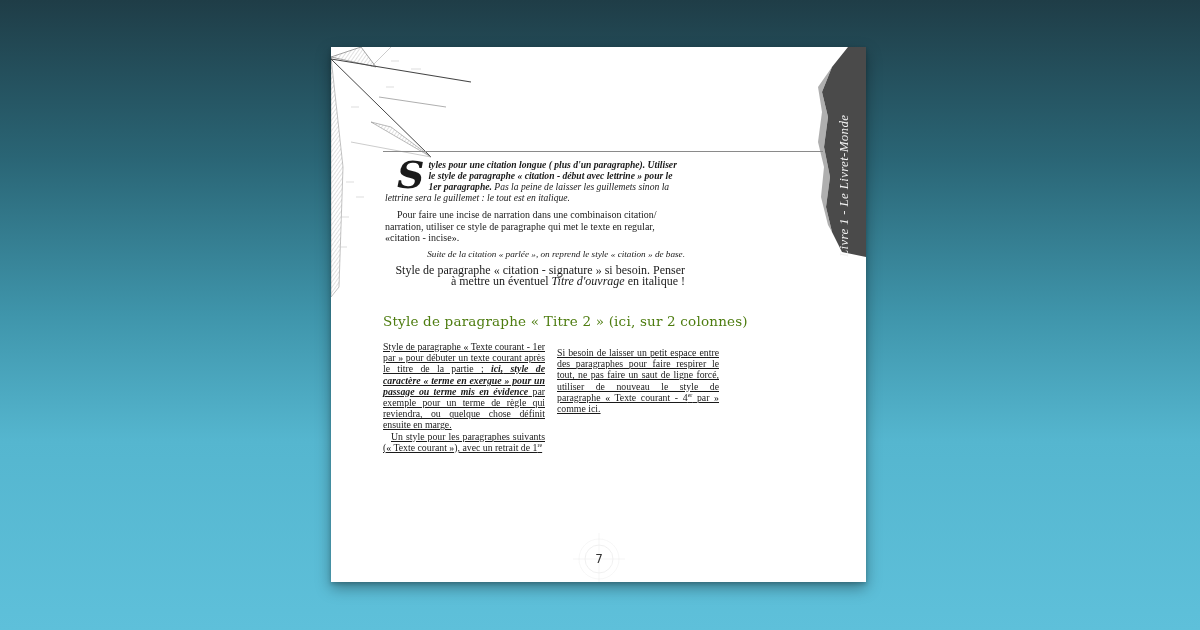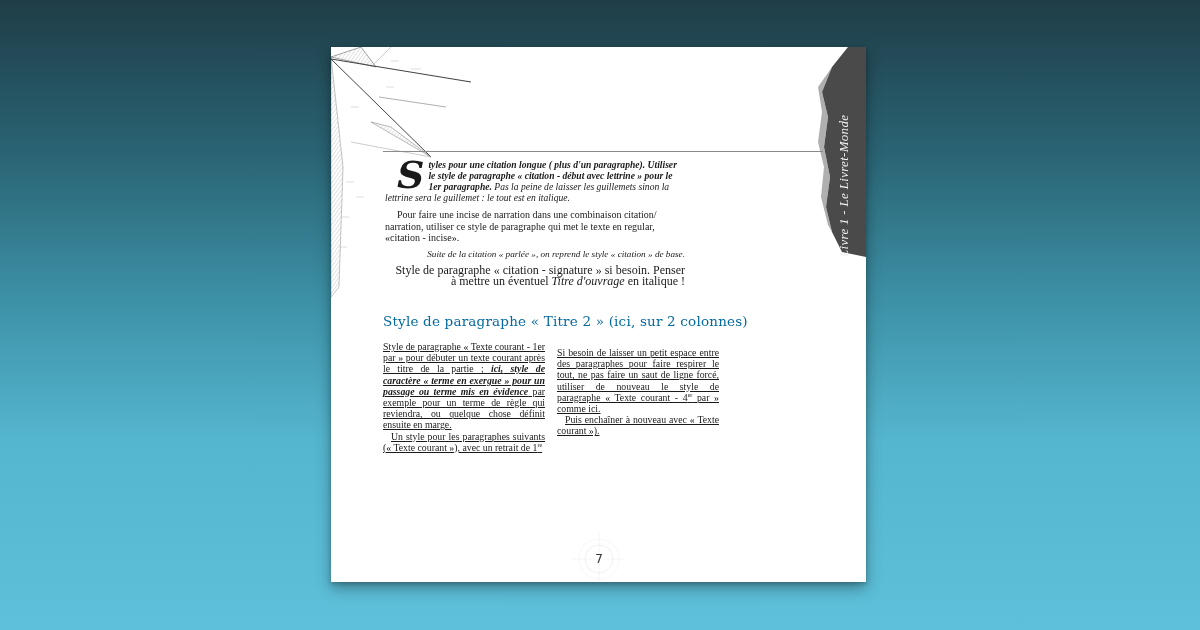--- a/index.html
+++ b/index.html
@@ -45,21 +45,21 @@
   }
   .q-italic { font-style: italic; }
   .q-first { font-style: italic; font-weight: bold; }
   .q-indent { text-indent: 4px; }
   .q-incise { margin-top: 6px !important; text-indent: 12px; font-size: 10px; line-height: 11.5px; }
   .q-suite { margin-top: 5px !important; font-style: italic; text-indent: 20px; font-size: 9.2px; text-align: right; }
   .q-sig { margin-top: 5px !important; text-align: right; font-size: 12px; line-height: 11.5px; padding-left: 10px; }
   .q-sig em { font-style: italic; }
   .title2 {
     position: absolute; left: 52px; top: 266px; width: 400px;
-    font-family: "DejaVu Serif", serif; font-size: 13.5px; color: #0369a1; letter-spacing: 0.2px;
+    font-family: "DejaVu Serif", serif; font-size: 13.5px; color: #4d7c0f; letter-spacing: 0.2px;
   }
   .col {
     position: absolute; top: 294px; width: 162px;
     font-family: "Liberation Serif", serif; font-size: 9.8px; line-height: 11.2px; color: #1a1a1a;
     text-align: justify;
     text-decoration: underline;
   }
   .col p { margin: 0; }
   .col-left { left: 52px; }
   .col-right { left: 226px; }
@@ -125,21 +125,20 @@
 
   <div class="title2">Style de paragraphe « Titre 2 » (ici, sur 2 colonnes)</div>
 
   <div class="col col-left">
     <p><span>Style de paragraphe « Texte courant - 1er par » pour débuter un texte courant après le titre de la partie ; </span><b>ici,</b><b> style de caractère « terme en exergue » pour un passage ou terme mis en évidence</b><span> par exemple pour un terme de règle qui reviendra, ou quelque chose définit ensuite en marge.</span></p>
     <p class="ind"><span>Un style pour les paragraphes suivants (« Texte courant »), avec un retrait de 1</span><sup>re</sup></p>
   </div>
 
   <div class="col col-right">
     <p class="sp"><span>Si besoin de laisser un petit espace entre des paragraphes pour faire respirer le tout, ne pas faire un saut de ligne forcé, utiliser de nouveau le style de paragraphe « Texte courant - 4</span><sup>er</sup><span> par » comme ici.</span></p>
-    <p class="ind">Puis enchaîner à nouveau avec « Texte courant »).</p>
   </div>
 
   <svg class="page-num-deco" width="56" height="56" viewBox="0 0 56 56">
     <circle cx="28" cy="28" r="14" fill="none" stroke="#ececec" stroke-width="0.8"></circle>
     <circle cx="28" cy="28" r="20" fill="none" stroke="#f2f2f2" stroke-width="0.6"></circle>
     <line x1="28" y1="2" x2="28" y2="54" stroke="#efefef" stroke-width="0.6"></line>
     <line x1="2" y1="28" x2="54" y2="28" stroke="#efefef" stroke-width="0.6"></line>
   </svg>
   <div class="page-num">7</div>
 </div>

